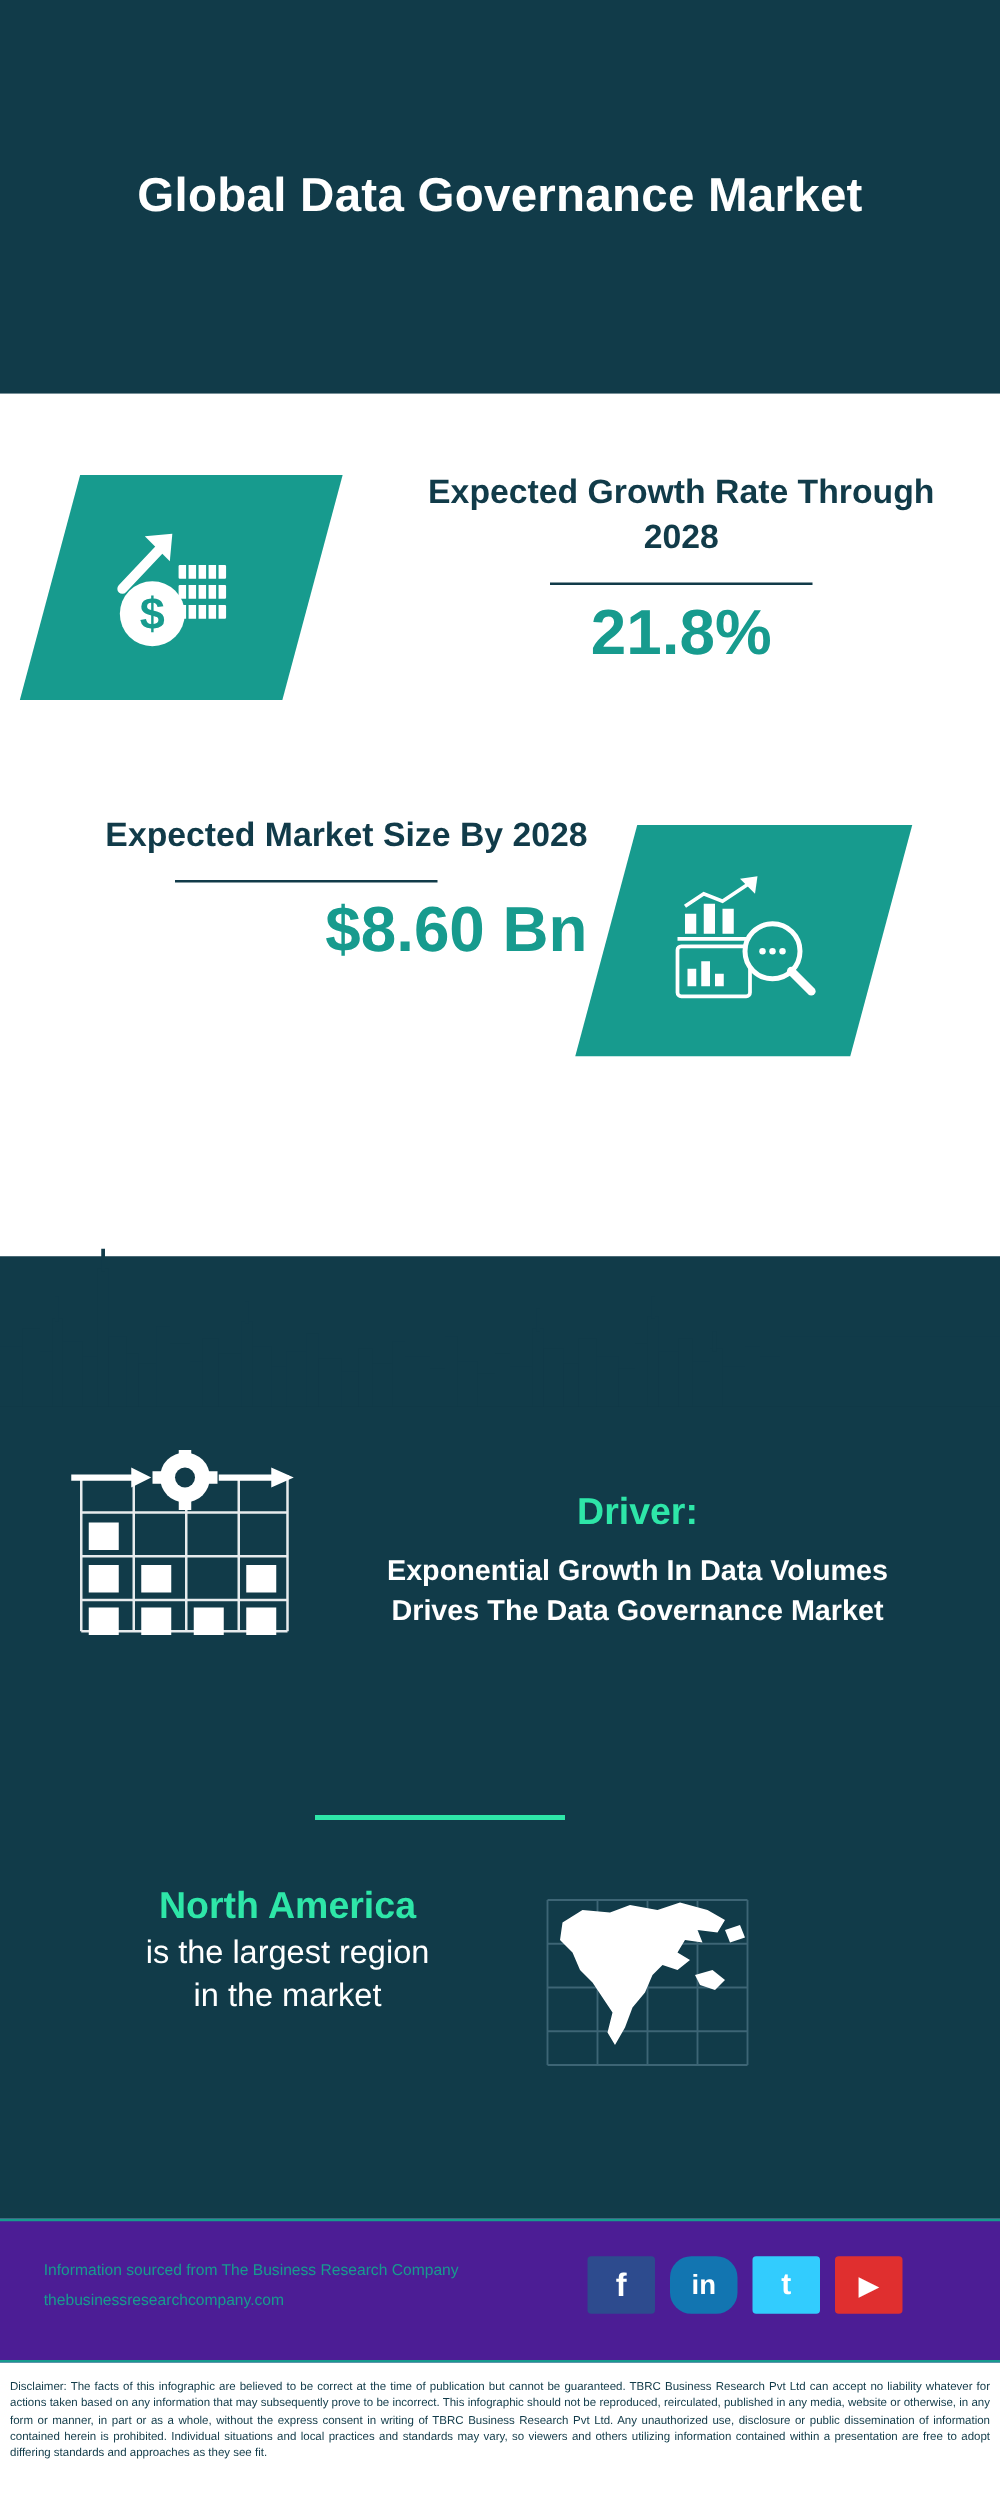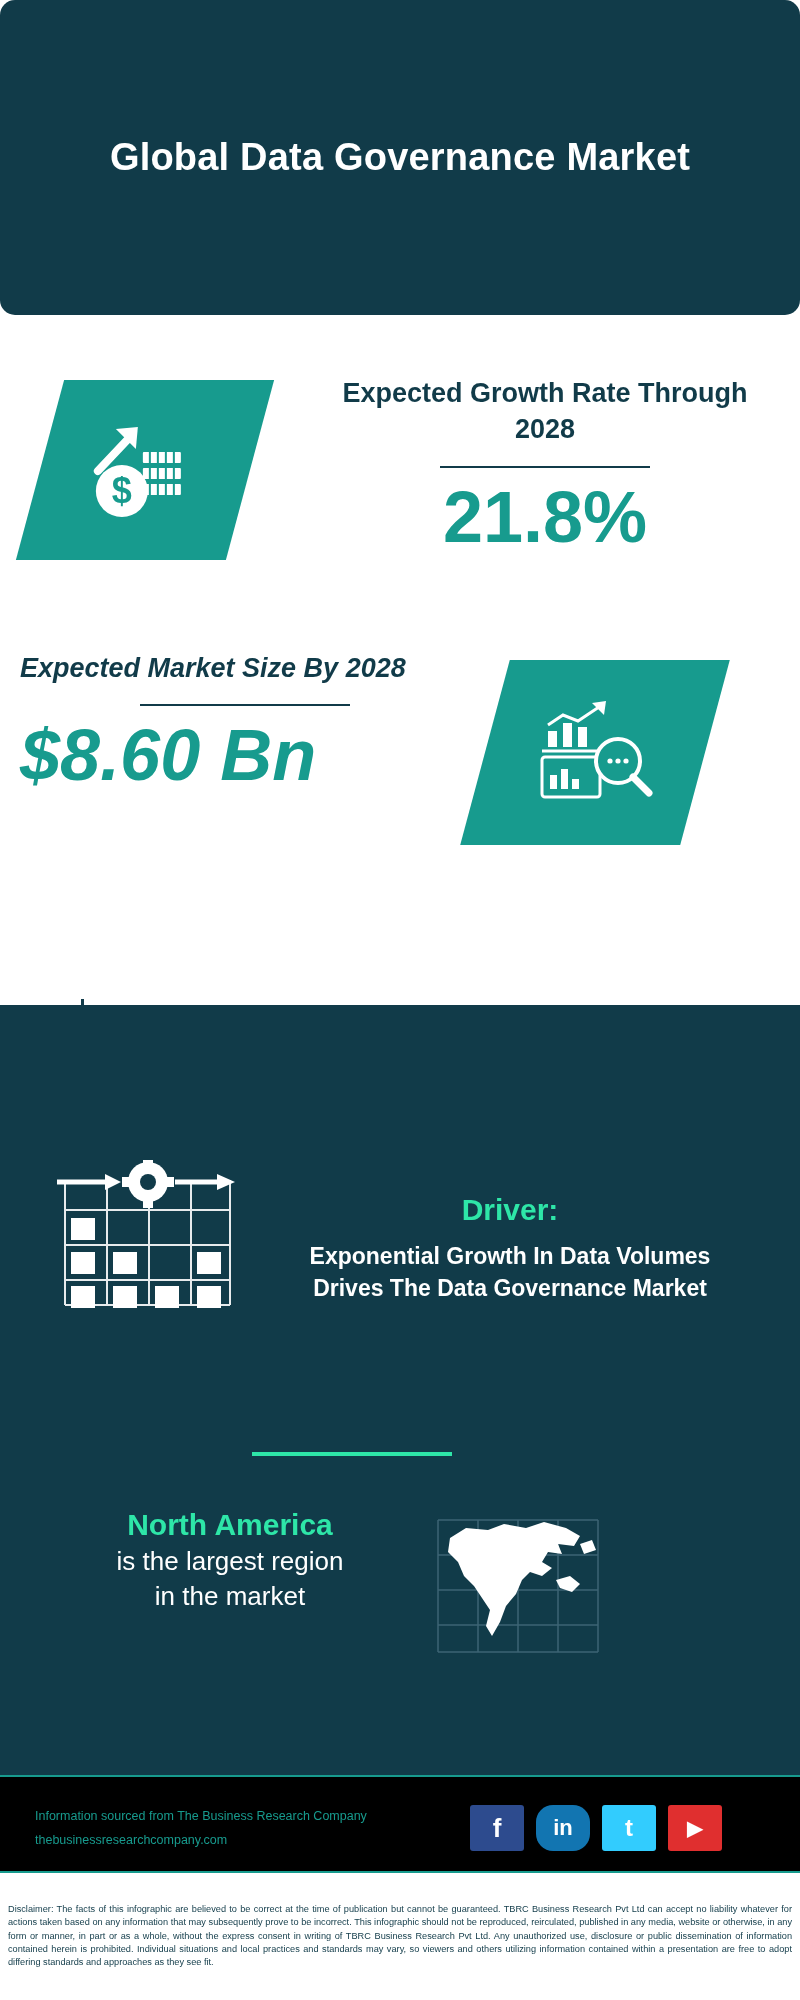--- a/index.html
+++ b/index.html
@@ -19,21 +19,20 @@
 
   
   .header {
     position: absolute;
     left: 0; top: 0;
     width: 800px; height: 315px;
     background: #113b49;
     display: flex;
     align-items: center;
     justify-content: center;
-    border-radius: 15px;
   }
   .header-title {
     color: #ffffff;
     font-size: 38px;
     font-weight: bold;
     line-height: 1.35;
     text-align: center;
     width: 660px;
     letter-spacing: 0.2px;
   }
@@ -55,36 +54,36 @@
     align-items: center;
     justify-content: center;
   }
   .tile .inner { transform: skewX(15deg); display:flex; align-items:center; justify-content:center; }
 
   .tile-growth { left: 40px; top: 65px; width: 210px; height: 180px; }
   .tile-market { left: 485px; top: 345px; width: 220px; height: 185px; }
 
   
   .stat-right { position: absolute; left: 310px; top: 60px; width: 470px; text-align: center; }
-  .stat-left  { position: absolute; left: 20px;  top: 335px; width: 450px; text-align: left; font-style: italic; }
+  .stat-left  { position: absolute; left: 20px;  top: 335px; width: 450px; text-align: right; }
 
   .stat-label {
     color: #113b49;
     font-size: 27px;
     font-weight: bold;
     line-height: 1.35;
   }
   .rule {
     width: 210px; height: 2px;
     background: #113b49;
     margin: 18px auto 10px auto;
   }
   .stat-value {
     color: #179b8e;
-    font-size: 72px;
+    font-size: 51px;
     font-weight: bold;
     line-height: 1.1;
   }
 
   
   .darkbody {
     position: absolute;
     left: 0; top: 1005px;
     width: 800px; height: 770px;
     background: #113b49;
@@ -154,22 +153,22 @@
     position: absolute;
     left: 430px; top: 1510px;
     width: 180px; height: 150px;
     z-index: 3;
   }
 
   
   .footer {
     position: absolute;
     left: 0; top: 1775px;
-    width: 800px; height: 98px;
-    background: #000000;
+    width: 800px; height: 115px;
+    background: #4c1d95;
     border-top: 2px solid #179b8e;
     border-bottom: 2px solid #179b8e;
   }
   .footer-text {
     position: absolute;
     left: 35px; top: 28px;
     width: 430px;
     color: #179b8e;
     font-size: 12.5px;
     line-height: 1.9;

